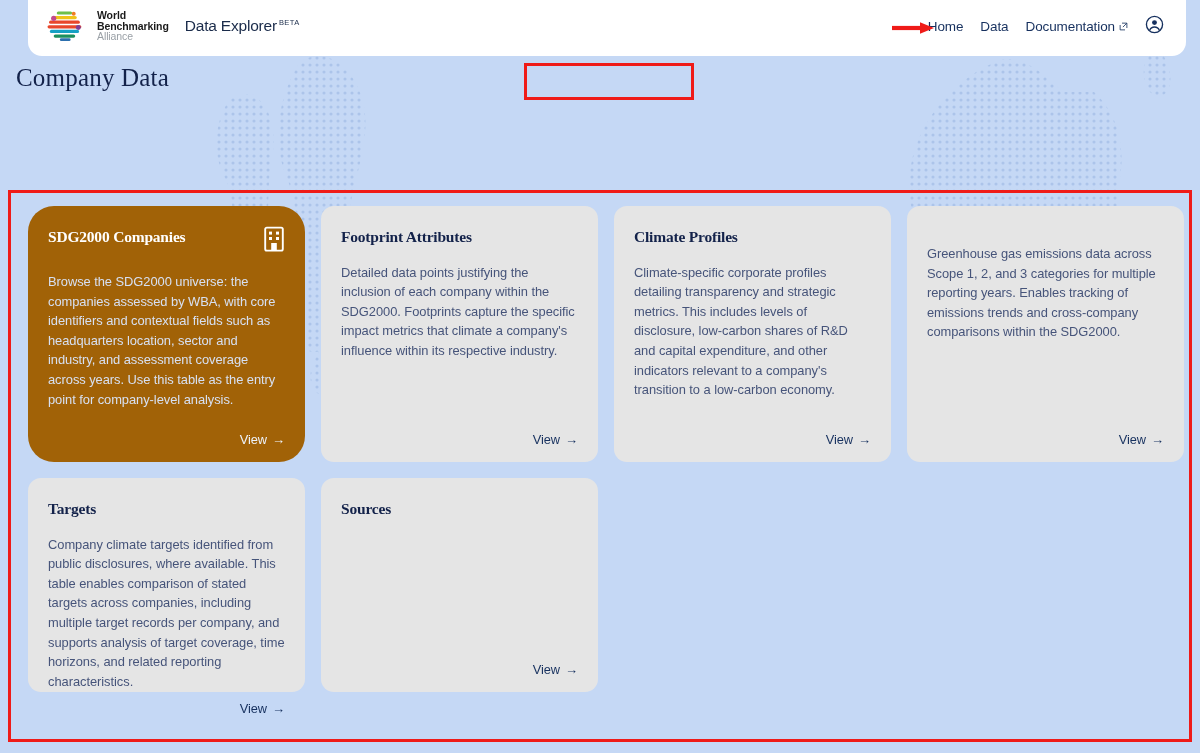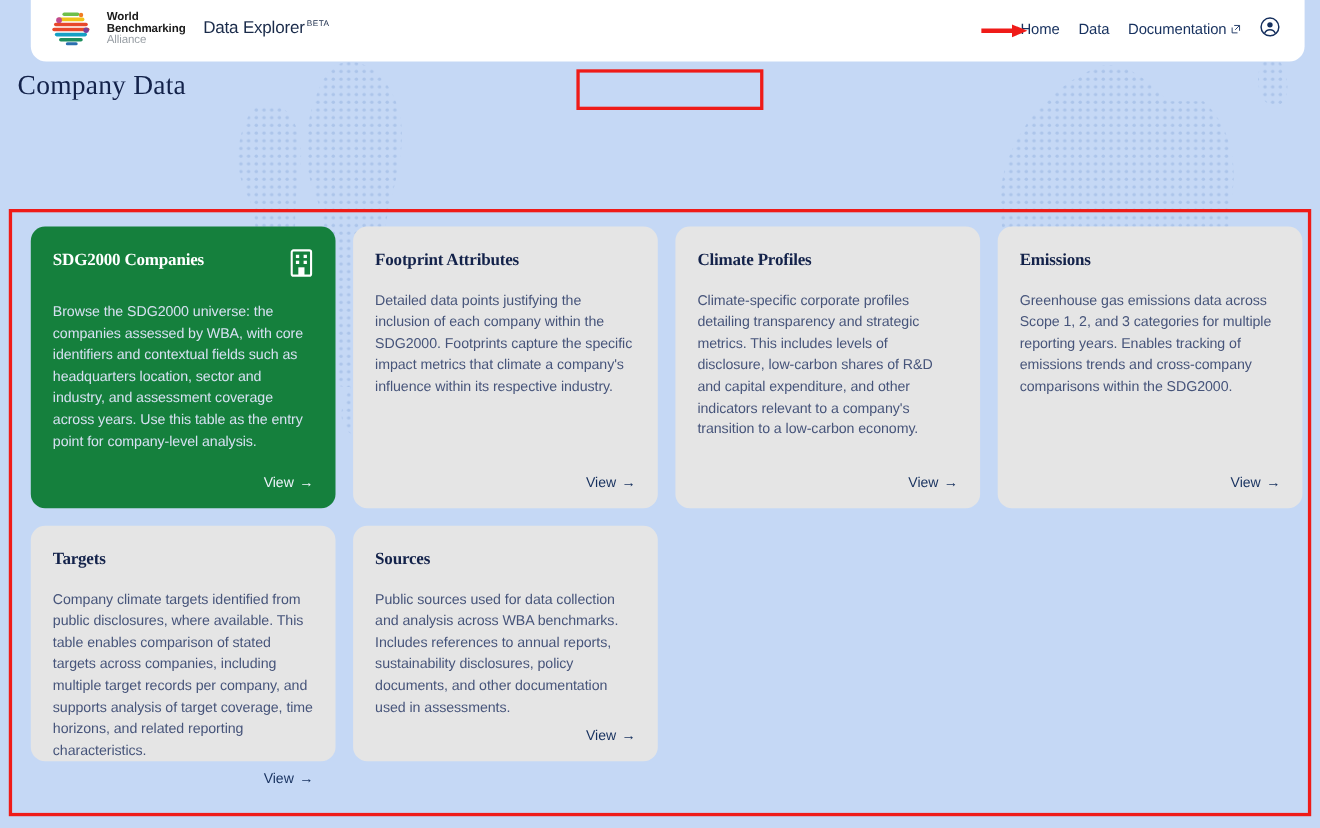--- a/index.html
+++ b/index.html
@@ -179,22 +179,23 @@
     padding: 22px 20px 14px 20px;
     display: flex;
     flex-direction: column;
     position: relative;
   }
 
   .card.tall { height: 256px; }
   .card.tall2 { height: 214px; }
 
   .card.dark {
-    background: #15803d;
+    background: #a16207;
     color: #ffffff;
+    border-radius: 26px;
   }
 
   .card-head {
     display: flex;
     align-items: flex-start;
     justify-content: space-between;
     gap: 8px;
   }
 
   .card-title {
@@ -380,23 +381,20 @@
     <div class="card-desc">Climate-specific corporate profiles detailing transparency and strategic metrics. This includes levels of disclosure, low-carbon shares of R&amp;D and capital expenditure, and other indicators relevant to a company's transition to a low-carbon economy.</div>
     <div class="card-foot">
       <a class="view-link" href="#">
         <span>View</span>
         <span class="arw">→</span>
       </a>
     </div>
   </div>
 
   <div class="card tall">
-    <div class="card-head">
-      <div class="card-title">Emissions</div>
-    </div>
     <div class="card-desc">Greenhouse gas emissions data across Scope 1, 2, and 3 categories for multiple reporting years. Enables tracking of emissions trends and cross-company comparisons within the SDG2000.</div>
     <div class="card-foot">
       <a class="view-link" href="#">
         <span>View</span>
         <span class="arw">→</span>
       </a>
     </div>
   </div>
 
   <div class="card tall2">
@@ -409,21 +407,20 @@
         <span>View</span>
         <span class="arw">→</span>
       </a>
     </div>
   </div>
 
   <div class="card tall2">
     <div class="card-head">
       <div class="card-title">Sources</div>
     </div>
-    <div class="card-desc">Public sources used for data collection and analysis across WBA benchmarks. Includes references to annual reports, sustainability disclosures, policy documents, and other documentation used in assessments.</div>
     <div class="card-foot">
       <a class="view-link" href="#">
         <span>View</span>
         <span class="arw">→</span>
       </a>
     </div>
   </div>
 
 </div>
 

